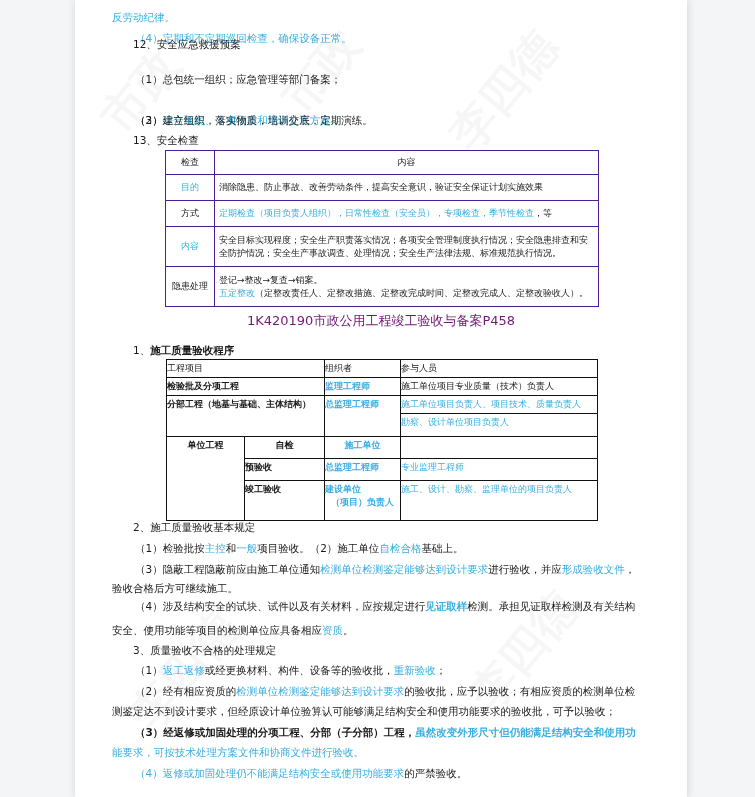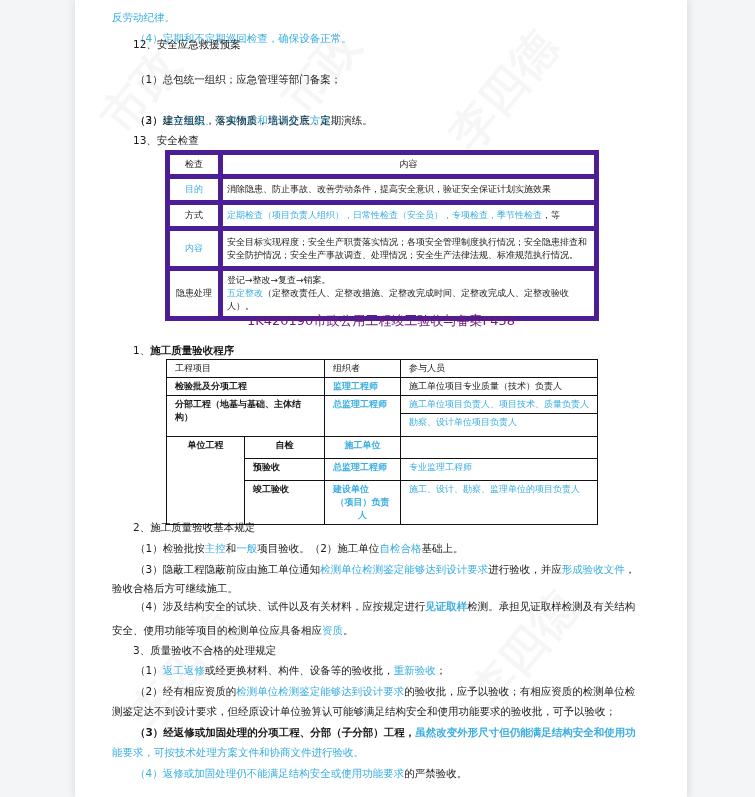--- a/index.html
+++ b/index.html
@@ -15,24 +15,24 @@
     background:#ffffff;
     box-shadow: -3px 0 6px rgba(0,0,0,0.06), 3px 0 6px rgba(0,0,0,0.08);
   }
   .line { position:absolute; white-space:nowrap; line-height:14px; }
   .blue { color:#3aaee0; }
   .bold { font-weight:bold; }
   .title { position:absolute; left:0; width:612px; top:313px; text-align:center;
            font-size:13px; color:#701a75; line-height:16px; }
   table { border-collapse:collapse; position:absolute; }
   table.t1 { left:90px; top:150px; width:434px; border:1.5px solid #3fb6dc; }
-  table.t1 td { border:5px solid #4c1d95; font-size:9px; padding:3px 4px; line-height:13px; vertical-align:middle;margin-top:36px; }
+  table.t1 td { border:1px solid #4c1d95; font-size:9px; padding:3px 4px; line-height:13px; vertical-align:middle;margin-top:36px; }
   table.t1 td.k { width:40px; text-align:center; }
   table.t2 { left:91px; top:359px; width:432px; border:1px solid #111; }
-  table.t2 td { border:1px solid #111; font-size:9px; padding:2px 8px; line-height:13px; vertical-align:top; }
+  table.t2 td { border:1px solid #111; font-size:9px; padding:2px 0; line-height:13px; vertical-align:top; }
   .wm { position:absolute; font-size:46px; color:rgba(0,0,0,0.035); transform:rotate(-50deg); font-weight:bold; pointer-events:none; white-space:nowrap; }
 </style>
 </head>
 <body>
 
 <div class="page">
 
   <div class="wm" style="left:20px;top:60px;">市政</div>
   <div class="wm" style="left:200px;top:40px;">市政</div>
   <div class="wm" style="left:360px;top:60px;">李四德</div>

